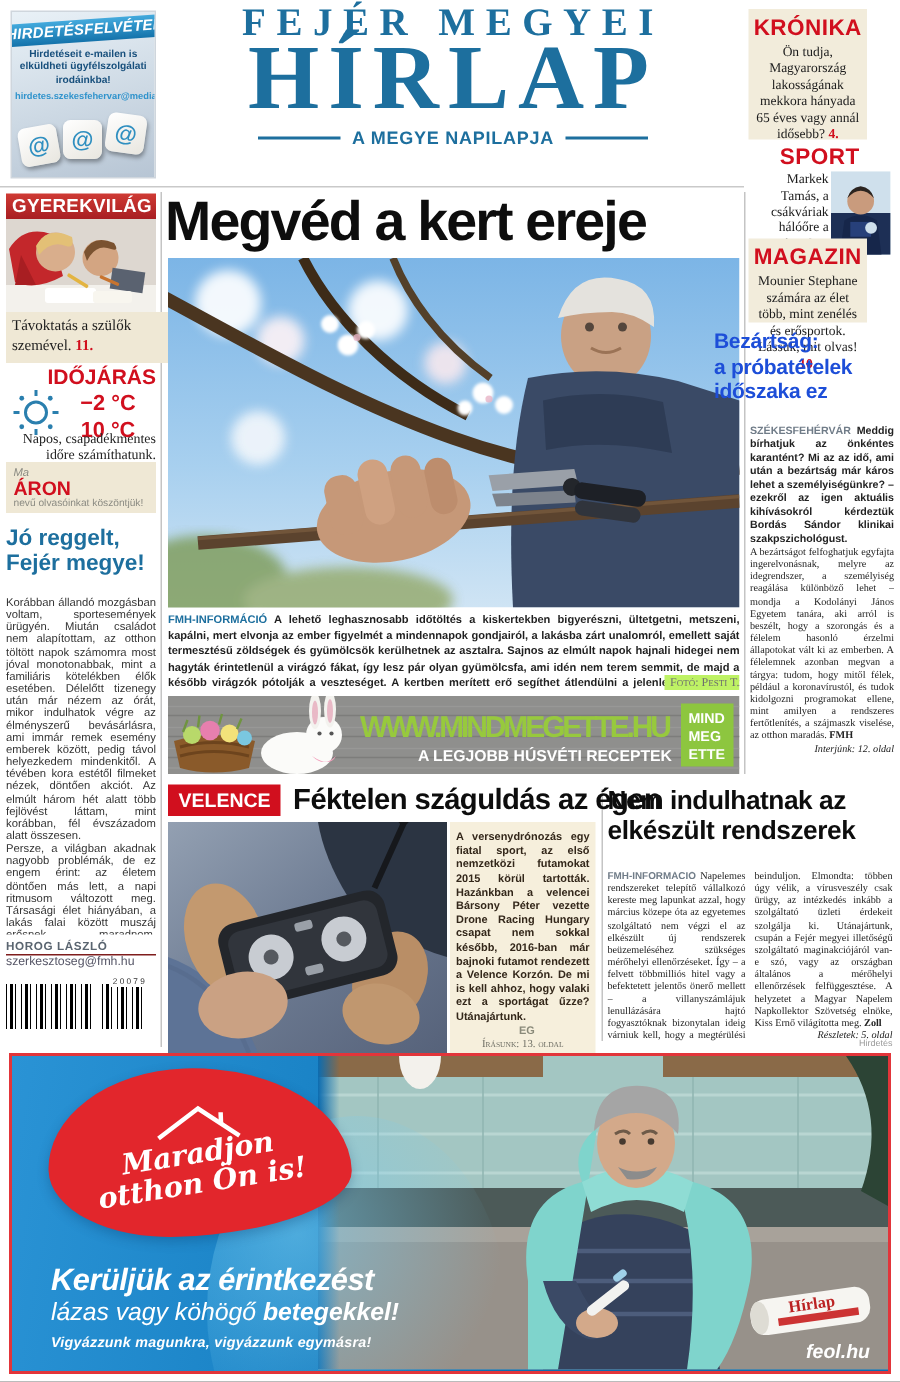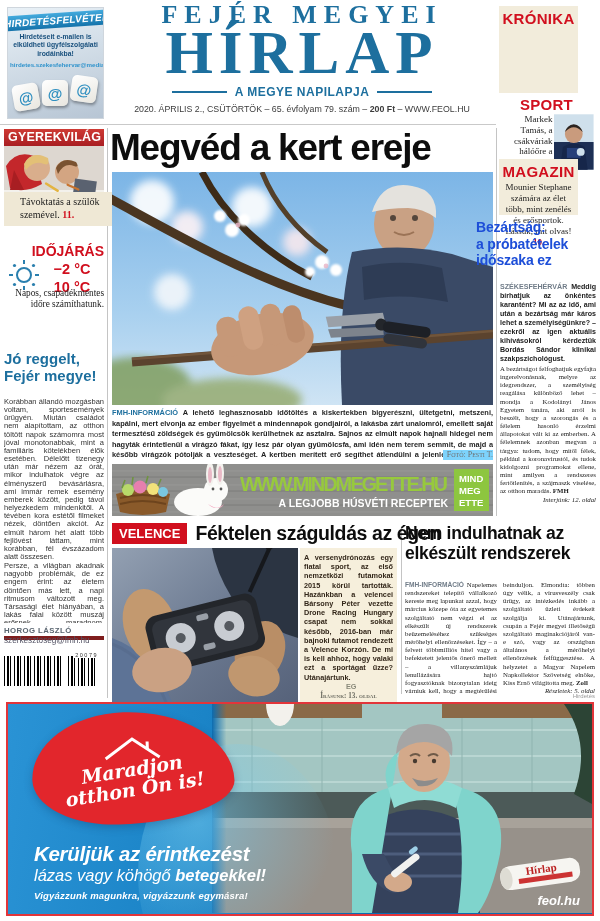--- a/index.html
+++ b/index.html
@@ -41,58 +41,58 @@
   .teaser-text{font-family:"Liberation Serif",serif;font-size:9px;line-height:1.22;color:#1c1c1c;margin-top:2px;}
   .pagenum{color:var(--red2);font-weight:bold;}
   #sport{left:499px;top:96px;width:95px;}
   #sport .row{display:flex;gap:2px;margin-top:1px;}
   #sport .txt{font-family:"Liberation Serif",serif;font-size:9px;line-height:1.2;text-align:right;width:54px;color:#1c1c1c;}
 
   
   #gyv-head{left:4px;top:129px;width:100px;height:17px;background:linear-gradient(180deg,#cf3a34,#a81e22);
             color:#fff;font-weight:bold;font-size:12.5px;line-height:17px;padding-left:4px;letter-spacing:.2px;}
   #gyv-photo{left:4px;top:146px;width:100px;height:62px;}
-  #gyv-cap{left:4px;top:192px;width:124px;height:34px;background:var(--beige2);
-           font-family:"Liberation Serif",serif;font-size:10px;line-height:1.3;padding:3px 16px;color:#1c1c1c;}
+  #gyv-cap{left:4px;top:208px;width:124px;height:34px;background:var(--beige2);
+           font-family:"Liberation Serif",serif;font-size:10px;line-height:1.3;padding:3px 4px;color:#1c1c1c;}
   #wx-title{left:4px;top:243px;width:100px;text-align:right;color:var(--red2);font-weight:bold;font-size:14px;}
   #wx-sun{left:8px;top:259px;}
   #wx-temps{left:40px;top:260px;width:64px;text-align:center;color:var(--red2);font-weight:bold;font-size:14.5px;line-height:1.25;}
   #wx-desc{left:4px;top:288px;width:100px;text-align:right;font-family:"Liberation Serif",serif;font-size:9.3px;line-height:1.2;color:#222;}
   #nameday{left:4px;top:308px;width:100px;height:34px;background:var(--beige2);padding:2px 5px;}
   #nameday .ma{font-size:7.5px;font-style:italic;color:#8a8a82;}
   #nameday .nm{font-size:13px;font-weight:bold;color:var(--red2);line-height:1;}
   #nameday .sx{font-size:6.8px;color:#8a8a82;}
   #ed-title{left:4px;top:351px;width:100px;color:var(--blue);font-weight:bold;font-size:15px;line-height:1.12;white-space:pre-line;}
   #ed-body{left:4px;top:398px;width:100px;height:225px;overflow:hidden;font-size:7.5px;line-height:8.15px;
            text-align:justify;color:#333;}
   #ed-body p+p{margin-top:1px;}
   #ed-author{left:4px;top:626px;width:100px;font-size:7.8px;font-weight:bold;color:#5a6570;letter-spacing:.4px;
-             border-bottom:4px solid #7f1d1d;padding-bottom:1px;}
+             border-bottom:1px solid #7f1d1d;padding-bottom:1px;}
   #ed-mail{left:4px;top:636px;width:100px;font-size:8.2px;color:#556;}
   #barcode{left:4px;top:652px;width:97px;height:34px;}
   .bars{position:absolute;top:4px;bottom:0;background:repeating-linear-gradient(90deg,#000 0 1px,#fff 1px 3px,#000 3px 5px,#fff 5px 6px,#000 6px 7px,#fff 7px 10px);}
   #bc-num{position:absolute;right:2px;top:0;font-size:5.5px;letter-spacing:1.5px;color:#333;background:#fff;padding:0 1px;}
 
   
   #headline{left:110px;top:127px;width:386px;font-size:37px;font-weight:bold;letter-spacing:-1.2px;color:#0d0d0d;}
   #mainphoto{left:112px;top:172px;width:381px;height:233px;}
   #caption{left:112px;top:408px;width:381px;height:53px;font-size:7.4px;line-height:10.5px;font-weight:bold;
            text-align:justify;color:#1f1f1f;overflow:hidden;position:absolute;}
   #caption .lbl{color:var(--blue);}
   #cap-credit{position:absolute;right:0;bottom:1px;font-weight:normal;font-variant:small-caps;color:#6e6e6e;
-              font-family:"Liberation Serif",serif;font-size:8px;background:#7dd3fc;padding-left:4px;}
+              font-family:"Liberation Serif",serif;font-size:8px;background:#bef264;padding-left:4px;}
   #banner{left:112px;top:464px;width:381px;height:52px;}
   #vel-head{left:112px;top:522px;width:384px;display:flex;align-items:center;gap:8px;}
   #vel-label{background:var(--red2);color:#fff;font-weight:bold;font-size:13px;padding:2.5px 7px 3.5px;}
   #vel-title{font-size:19.5px;font-weight:bold;letter-spacing:-.4px;color:#0d0d0d;}
   #vel-photo{left:112px;top:548px;width:186px;height:154px;}
   #vel-text{left:300px;top:548px;width:97px;height:154px;background:#f6efdc;padding:5px 4px 3px;
             font-size:7.3px;line-height:9.2px;font-weight:bold;color:#33271a;text-align:justify;overflow:hidden;}
   #vel-text .by{color:#8a8a7a;margin-left:42px;}
-  .credit-line{font-weight:bold;font-variant:small-caps;font-family:"Liberation Serif",serif;
+  .credit-line{font-weight:normal;font-variant:small-caps;font-family:"Liberation Serif",serif;
                color:#6e6e64;text-align:center;font-size:7.2px;line-height:8.5px;margin-top:1px;}
   #nap-title{left:405px;top:524px;width:192px;font-size:17.5px;line-height:19.5px;font-weight:bold;letter-spacing:-.3px;color:#0d0d0d;}
   .napcol{top:581px;width:92px;height:113px;font-family:"Liberation Serif",serif;font-size:6.8px;line-height:8.15px;
           text-align:justify;color:#222;overflow:hidden;}
   .leadlbl{font-family:"Liberation Sans",sans-serif;font-weight:bold;color:#707c88;font-size:6.6px;}
   .details-line{text-align:right;font-style:italic;}
 
   
   #bez-title{left:476px;top:219px;width:96px;font-size:14px;line-height:16.5px;font-weight:bold;letter-spacing:-.2px;
              color:#1d4ed8;white-space:pre-line;}
@@ -141,25 +141,25 @@
   </div>
 
   <div id="masthead" class="abs">
     <div id="mh1">FEJÉR MEGYEI</div>
     <div id="mh2">HÍRLAP</div>
     <div id="mhsub">
       <span class="rule"></span>
       <span class="t">A MEGYE NAPILAPJA</span>
       <span class="rule"></span>
     </div>
-    <div id="dateline"><span>2020. ÁPRILIS 2., CSÜTÖRTÖK – 65. évfolyam 79. szám – </span><b>200 Ft</b><span> – WWW.FEOL.HU</span></div>
   </div>
 
   <div class="teaserbox abs" style="top:6px;height:87px;">
     <div class="teaser-title">KRÓNIKA</div>
+    <div class="teaser-text"><span>Ön tudja, Magyarország lakosságának mekkora hányada 65 éves vagy annál idősebb? </span><span class="pagenum">4.</span></div>
   </div>
 
   <div id="sport" class="abs">
     <div class="teaser-title" style="text-align:center;">SPORT</div>
     <div class="row">
       <div class="txt"><span>Markek Tamás, a csákváriak hálóőre a természetben tölti szabadidejét. </span><span class="pagenum">14.</span></div>
       <svg width="40" height="56" viewBox="0 0 40 56">
         <rect width="40" height="56" fill="#cfe0ec"></rect>
         <rect x="0" y="28" width="40" height="28" fill="#1d2f55"></rect>
         <path d="M6 56 L9 33 Q20 26 31 33 L34 56 Z" fill="#16264a"></path>
@@ -209,20 +209,25 @@
       <circle cx="6.5" cy="25.5" r="1.6"></circle>
         <circle cx="25.5" cy="25.5" r="1.6"></circle>
     </g>
   </svg>
   <div id="wx-temps" class="abs">
     <div>−2 °C</div>
     <div>10 °C</div>
   </div>
   <div id="wx-desc" class="abs">Napos, csapadékmentes időre számíthatunk.</div>
 
+  <div id="nameday" class="abs">
+    <div class="ma">Ma</div>
+    <div class="nm">ÁRON</div>
+    <div class="sx">nevű olvasóinkat köszöntjük!</div>
+  </div>
 
   <div id="ed-title" class="abs">Jó reggelt,
 Fejér megye!</div>
   <div id="ed-body" class="abs">
     <p>Korábban állandó mozgásban voltam, sportesemények ürügyén. Miután családot nem alapítottam, az otthon töltött napok számomra most jóval monotonabbak, mint a familiáris kötelékben élők esetében. Délelőtt tizenegy után már nézem az órát, mikor indulhatok végre az élményszerű bevásárlásra, ami immár remek esemény emberek között, pedig távol helyezkedem mindenkitől. A tévében kora estétől filmeket nézek, döntően akciót. Az elmúlt három hét alatt több fejlövést láttam, mint korábban, fél évszázadom alatt összesen.</p>
     <p>Persze, a világban akadnak nagyobb problémák, de ez engem érint: az életem döntően más lett, a napi ritmusom változott meg. Társasági élet hiányában, a lakás falai között muszáj erősnek maradnom. Megúszni ezt az egészet. Fejlövés nélkül.</p>
   </div>
   <div id="ed-author" class="abs">HOROG LÁSZLÓ</div>
   <div id="ed-mail" class="abs">szerkesztoseg@fmh.hu</div>
   <div id="barcode" class="abs">

